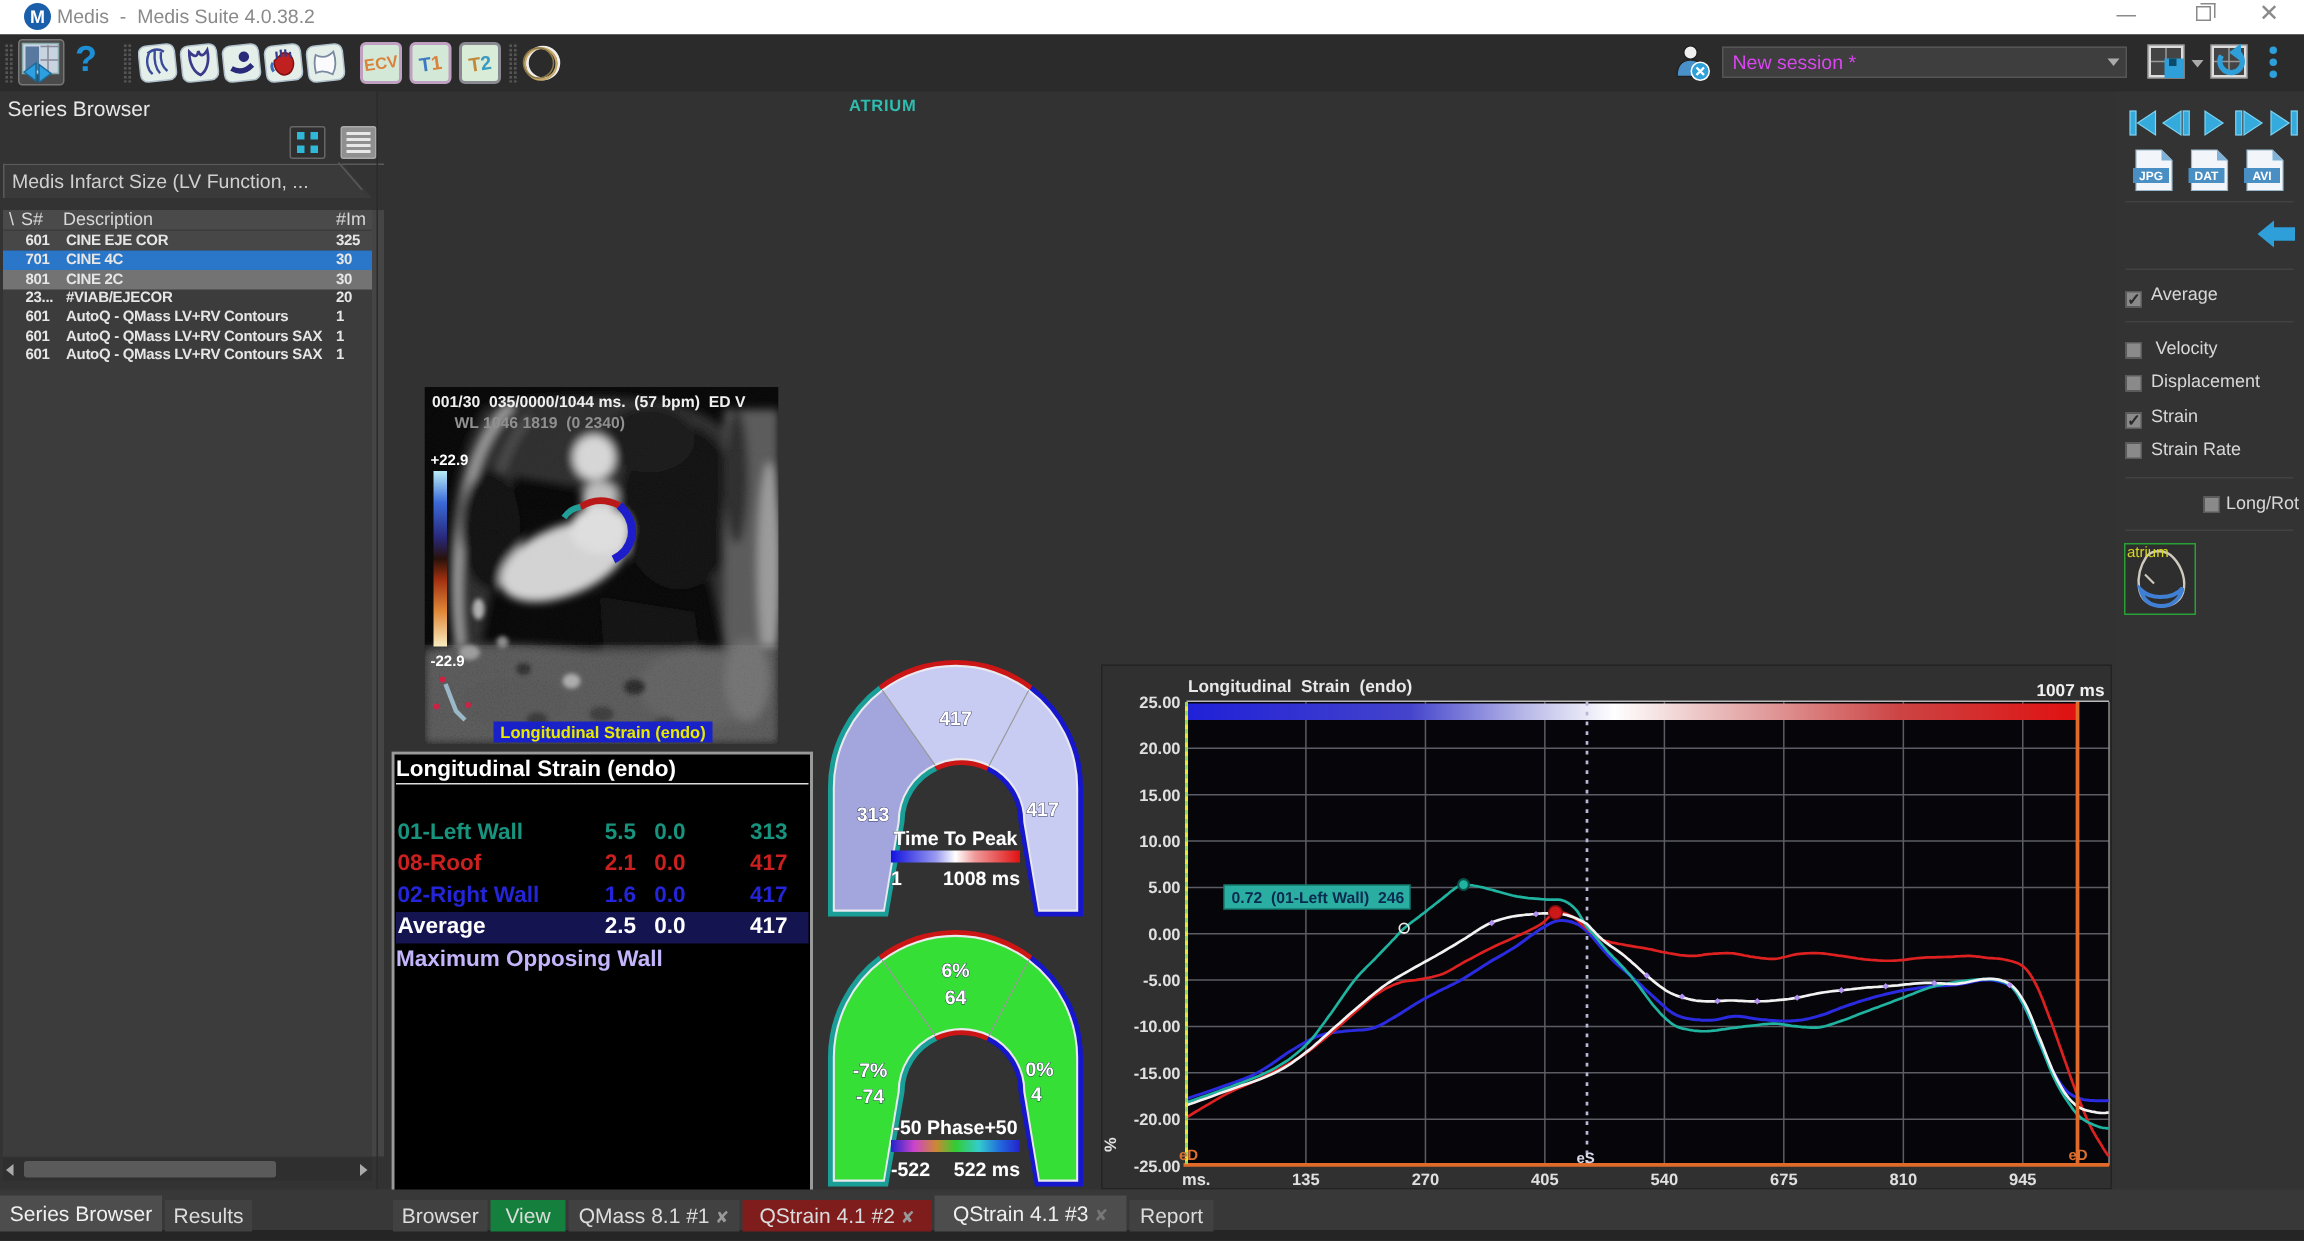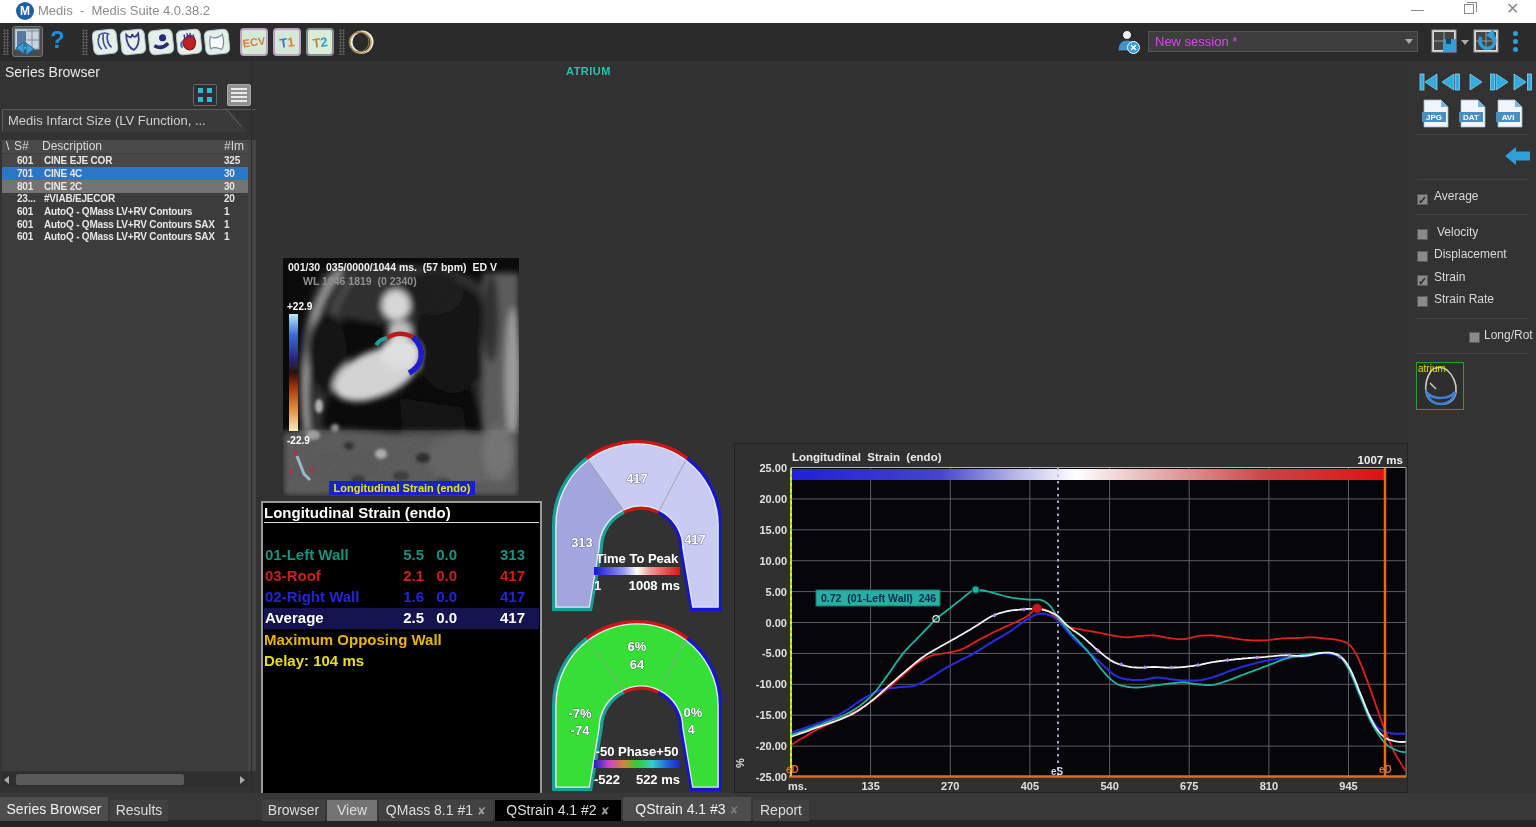--- a/index.html
+++ b/index.html
@@ -291,39 +291,38 @@
 
   <div class="abs" id="datatable" style="left:261px;top:501px;width:281px;height:295px;background:#000;border:2px solid #9a9a9a;"></div>
   <div class="abs" style="left:264px;top:504px;width:275px;height:19px;color:#fff;font-size:15px;font-weight:bold;border-bottom:1px solid #ddd;">Longitudinal Strain (endo)</div>
   <div class="abs trow" style="top:545px;color:#17937e;">
       <span class="t1">01-Left Wall</span>
       <span class="t2">5.5</span>
       <span class="t3">0.0</span>
       <span class="t4r">313</span>
     </div>
   <div class="abs trow" style="top:566px;color:#cc1f1f;">
-      <span class="t1">03-Roof</span>
+      <span class="t1">08-Roof</span>
       <span class="t2">2.1</span>
       <span class="t3">0.0</span>
       <span class="t4r">417</span>
     </div>
   <div class="abs trow" style="top:587px;color:#2424d8;">
       <span class="t1">02-Right Wall</span>
       <span class="t2">1.6</span>
       <span class="t3">0.0</span>
       <span class="t4r">417</span>
     </div>
   <div class="abs trow" style="top:608px;background:#141450;color:#fff;">
       <span class="t1">Average</span>
       <span class="t2">2.5</span>
       <span class="t3">0.0</span>
       <span class="t4r">417</span>
     </div>
-  <div class="abs trow" style="top:630px;color:#eab308;">Maximum Opposing Wall</div>
-  <div class="abs trow" style="top:651px;color:#e8df1f;">Delay: 104 ms</div>
+  <div class="abs trow" style="top:630px;color:#c4b5fd;">Maximum Opposing Wall</div>
 
   <svg class="abs" style="left:548px;top:438px;" width="180" height="178" viewBox="0 0 180 178">
 <path d="M4.0,173.0 L4.0,87.0 A85.0,85.0 0 0 1 37.8,19.1 L76.9,75.6 A38.0,38.0 0 0 0 55.0,110.0 L44.0,173.0 Z" fill="#1a9f98"></path>
 <path d="M37.8,19.1 A85.0,85.0 0 0 1 140.2,19.1 L109.7,75.8 A38.0,38.0 0 0 0 76.9,75.6 Z" fill="#cc1616"></path>
 <path d="M140.2,19.1 A85.0,85.0 0 0 1 174.0,87.0 L174.0,173.0 L142.0,173.0 L131.0,110.0 A38.0,38.0 0 0 0 109.7,75.8 Z" fill="#1616cc"></path>
 <path d="M7.2,169.8 L7.2,87.0 A81.8,81.8 0 0 1 39.8,21.7 L75.6,72.7 A41.2,41.2 0 0 0 51.8,110.0 L41.8,169.8 Z" fill="#e8e8ee"></path>
 <path d="M39.8,21.7 A81.8,81.8 0 0 1 138.2,21.7 L111.1,73.0 A41.2,41.2 0 0 0 75.6,72.7 Z" fill="#e8e8ee"></path>
 <path d="M138.2,21.7 A81.8,81.8 0 0 1 170.8,87.0 L170.8,169.8 L144.2,169.8 L134.2,110.0 A41.2,41.2 0 0 0 111.1,73.0 Z" fill="#e8e8ee"></path>
 <path d="M8.6,168.4 L8.6,87.0 A80.4,80.4 0 0 1 40.6,22.8 L75.0,71.4 A42.6,42.6 0 0 0 50.4,110.0 L40.8,168.4 Z" fill="#a2a6dc"></path>
 <path d="M40.6,22.8 A80.4,80.4 0 0 1 137.4,22.8 L111.7,71.7 A42.6,42.6 0 0 0 75.0,71.4 Z" fill="#c8ccf2"></path>
@@ -528,18 +527,18 @@
       <path d="M13,20 L19,26" stroke="#cfcabe" stroke-width="1.4"></path>
     </svg>
     <span style="position:absolute;left:1px;top:0px;color:#d8d820;font-size:10px;">atrium</span>
   </div>
 
   <div class="abs" id="bottombar"></div>
   <div class="abs" id="bottomstrip"></div>
   <div class="abs btab act" style="left:0px;width:108px;background:#4d4d4d;color:#f0f0f0;">Series Browser</div>
   <div class="abs btab" style="left:110px;width:58px;background:#414141;">Results</div>
   <div class="abs btab" style="left:262px;width:63px;background:#414141;">Browser</div>
-  <div class="abs btab" style="left:327px;width:50px;background:#737373;">View</div>
+  <div class="abs btab" style="left:327px;width:50px;background:#15803d;">View</div>
   <div class="abs btab" style="left:379px;width:114px;background:#414141;">QMass 8.1 #1 <span style="color:#999;font-size:11px;">✘</span></div>
-  <div class="abs btab" style="left:495px;width:126px;background:#000000;">QStrain 4.1 #2 <span style="color:#999;font-size:11px;">✘</span></div>
+  <div class="abs btab" style="left:495px;width:126px;background:#7f1d1d;">QStrain 4.1 #2 <span style="color:#999;font-size:11px;">✘</span></div>
   <div class="abs btab act" style="left:623px;width:128px;background:#4d4d4d;color:#f0f0f0;">QStrain 4.1 #3 <span style="color:#777;font-size:11px;">✘</span></div>
   <div class="abs btab" style="left:753px;width:56px;background:#414141;">Report</div>
 </div>
 
 </body></html>

